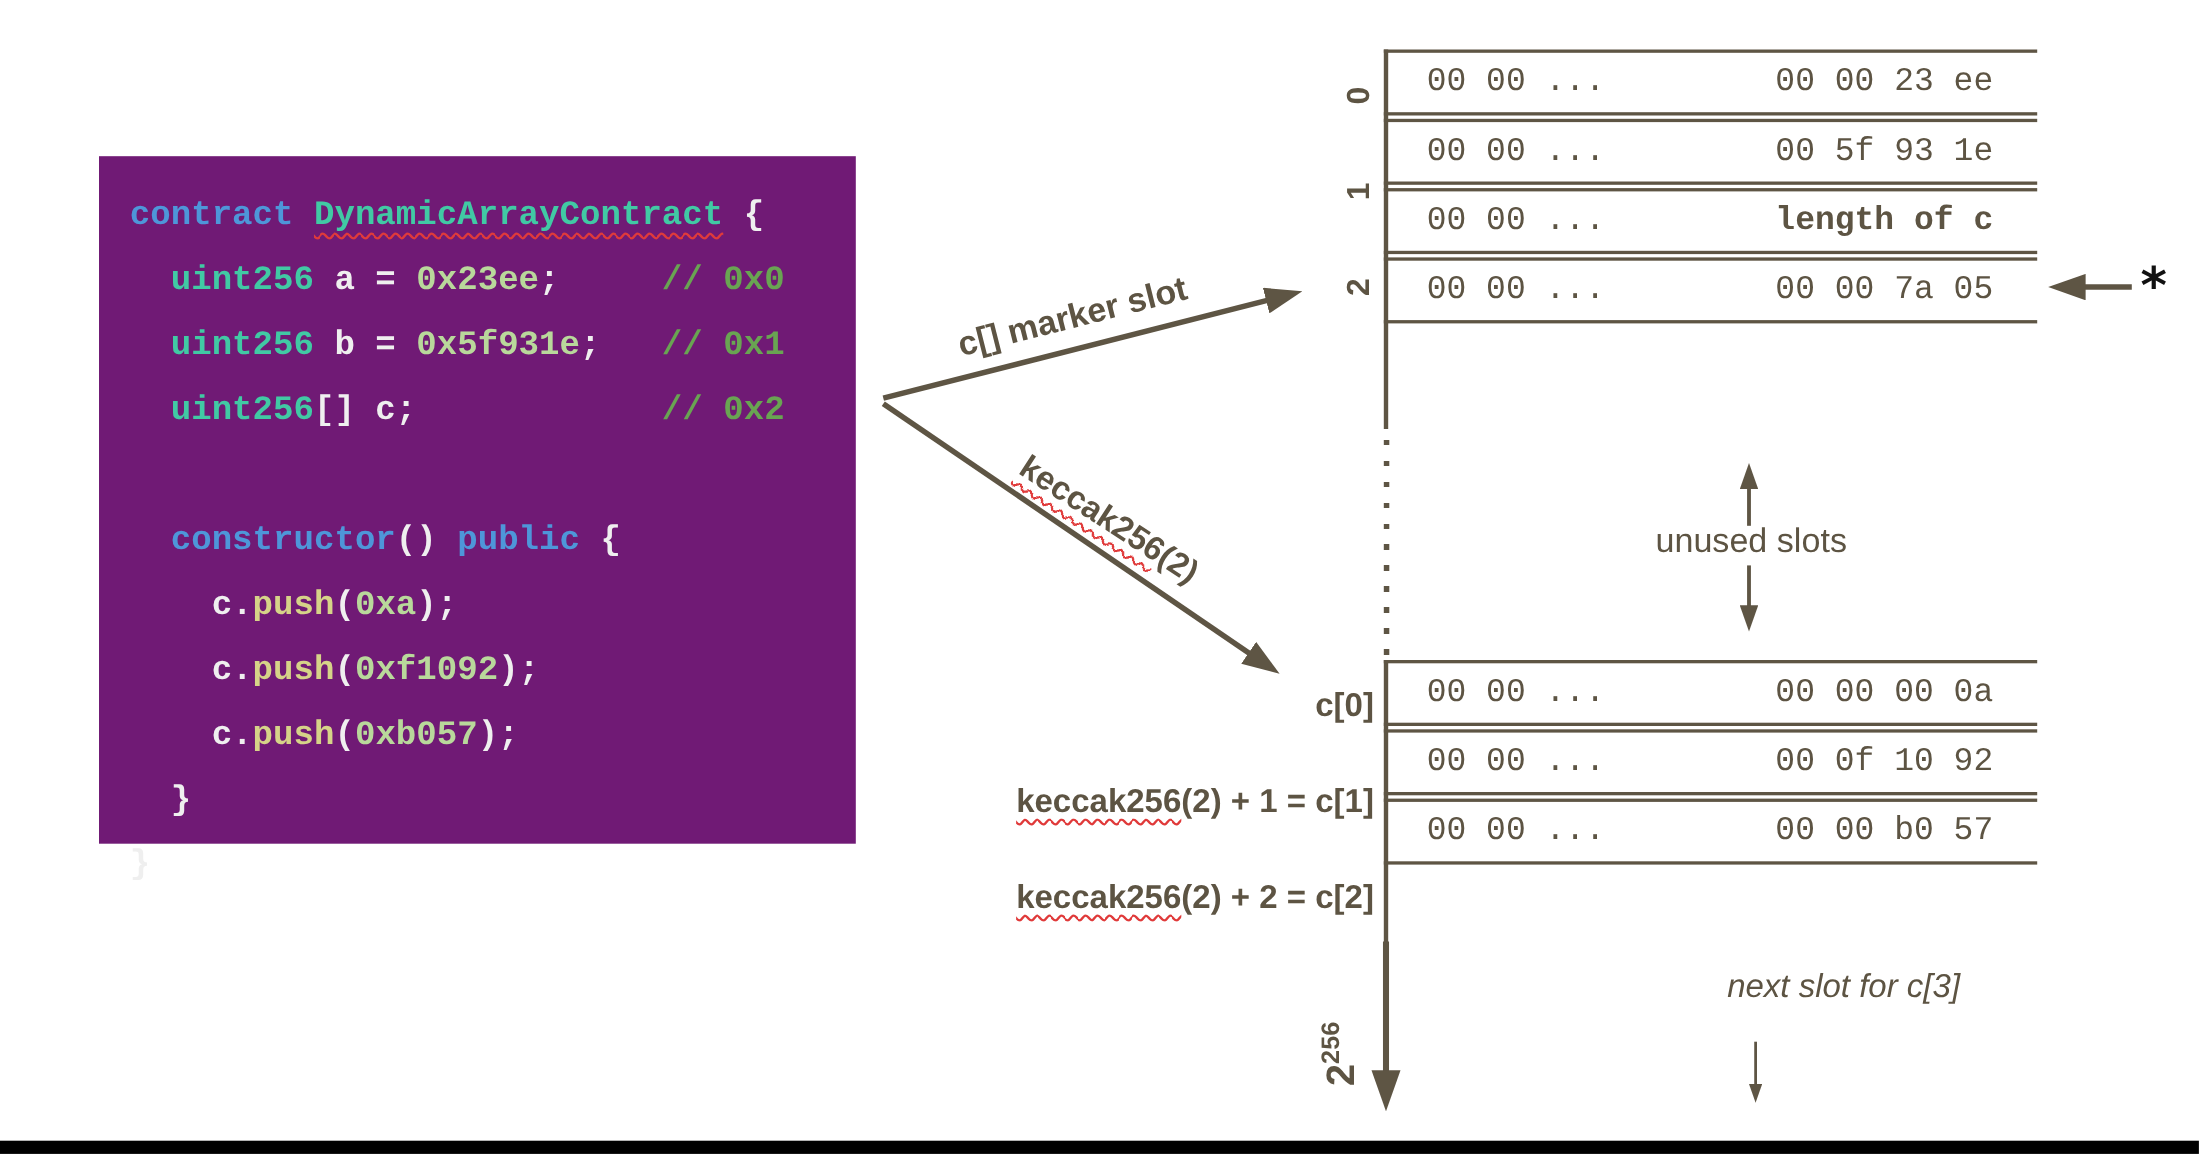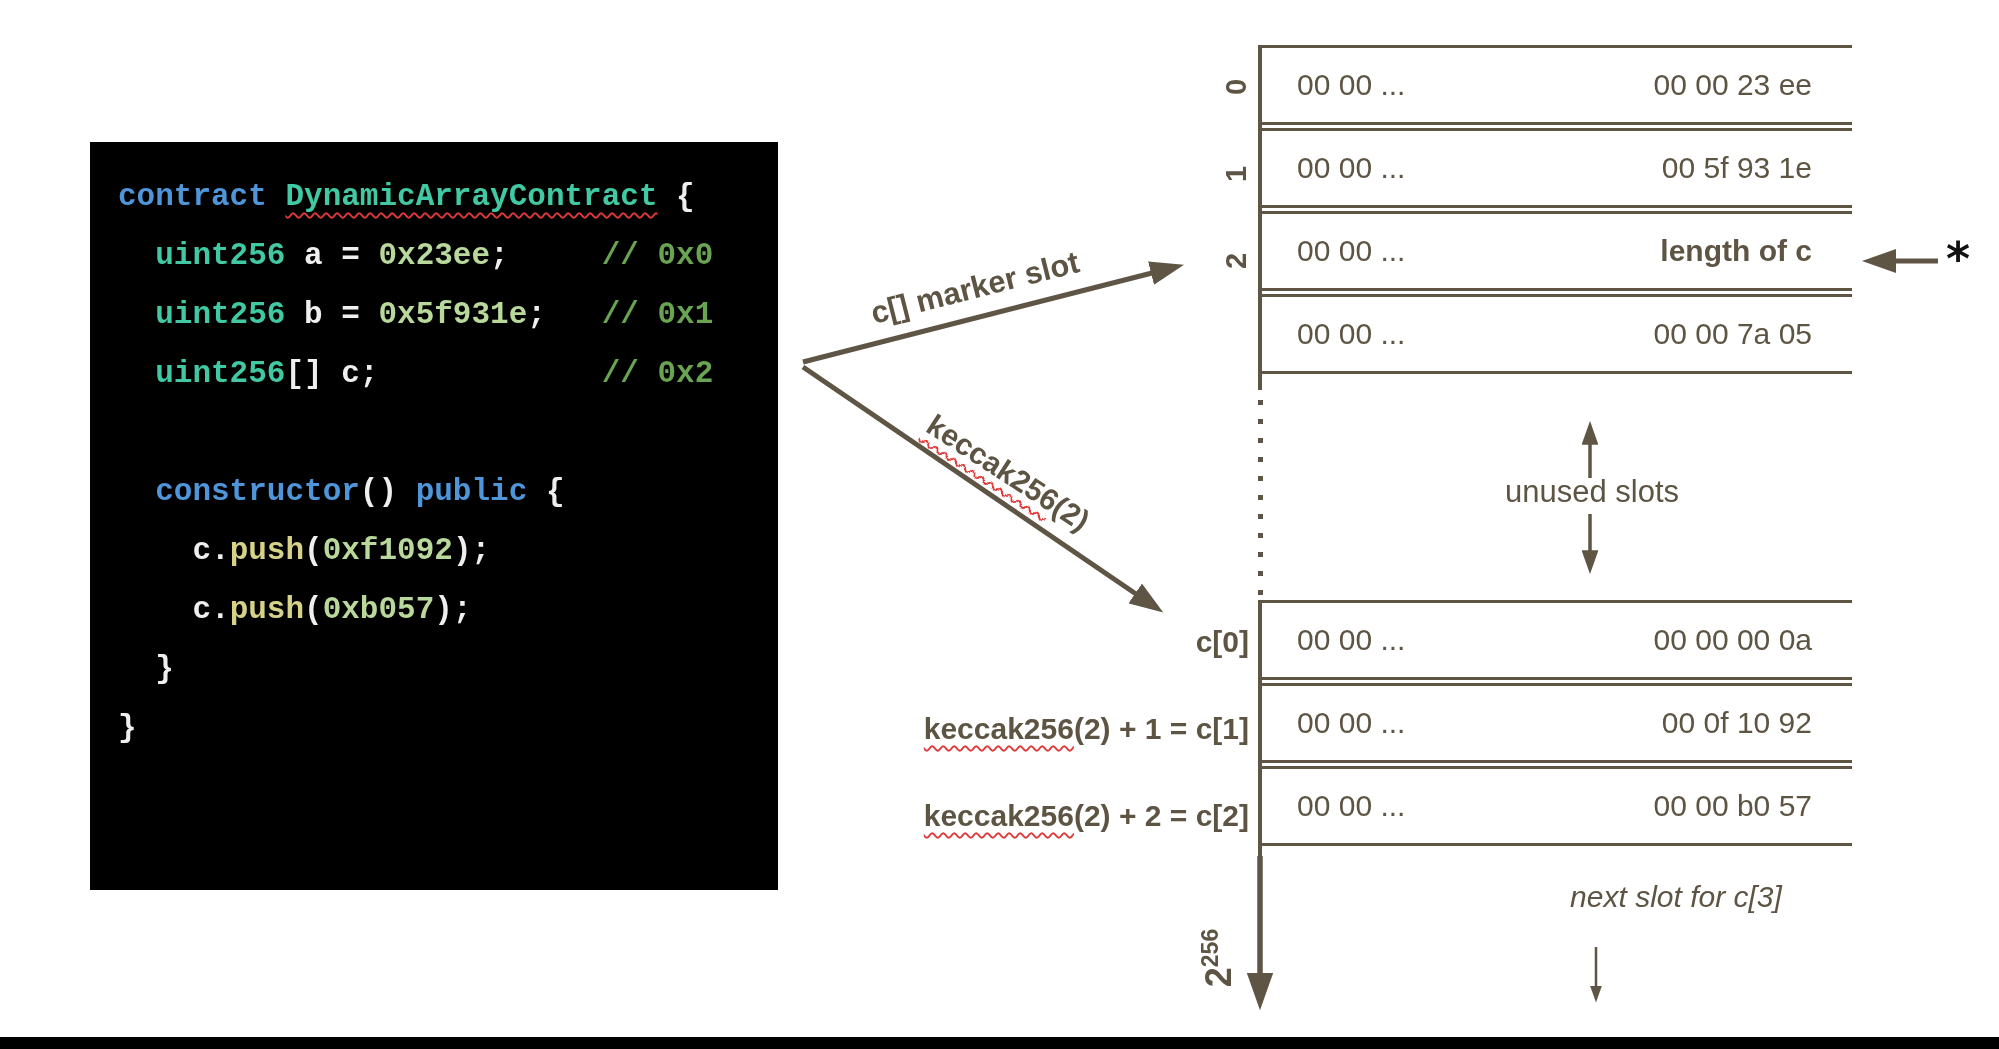--- a/index.html
+++ b/index.html
@@ -4,45 +4,45 @@
 <style>
   html,body{margin:0;padding:0;}
   body{
     width:1999px;height:1049px;position:relative;overflow:hidden;
     background:#ffffff;font-family:"Liberation Sans",sans-serif;
   }
   .abs{position:absolute;}
 
   
   #code-panel{
-    left:90px;top:142px;width:688px;height:748px;
-    background:#000000;box-sizing:border-box;padding-top:25px;
+    left:90px;top:142px;width:688px;height:625px;
+    background:#701a75;box-sizing:border-box;padding-top:25px;
   }
   .code-line{
     font-family:"Liberation Mono","DejaVu Sans Mono",monospace;
     font-weight:bold;font-size:31px;line-height:59px;
     white-space:pre;padding-left:28px;
   }
   .tok-kw{color:#4e96d9;}
   .tok-cls{color:#41c9a4;text-decoration:underline wavy #e03a3a 2px;text-underline-offset:7px;}
   .tok-type{color:#41c9a4;}
   .tok-plain{color:#efefef;}
   .tok-val{color:#b9d89b;}
   .tok-cmt{color:#69a452;}
   .tok-fn{color:#d6d388;}
 
   
   .stable{left:1258px;width:594px;}
   #top-table{top:45px;}
   #bottom-table{top:600px;}
   .srow{
-    height:80px;margin-bottom:3px;box-sizing:border-box;
+    height:60px;margin-bottom:3px;box-sizing:border-box;
     border-top:3px solid #5e5544;border-bottom:3px solid #5e5544;
     display:flex;align-items:center;justify-content:space-between;
-    padding:0 40px 0 39px;font-size:30px;color:#5d5443;
+    padding:0 40px 0 39px;font-size:30px;color:#5d5443;font-family:Liberation Mono, monospace;
   }
   .srow:last-child{margin-bottom:0;}
   .cell-bold{font-weight:bold;}
   .vline{width:4px;background:#5e5544;}
   #top-vline{left:1258px;top:45px;height:345px;}
   #bottom-vline{left:1258px;top:600px;height:258px;}
   #dotted-line{
     left:1258px;top:400px;width:5px;height:196px;
     background:repeating-linear-gradient(to bottom,#5e5544 0 5px,transparent 5px 19px);
   }
@@ -89,20 +89,21 @@
 <body>
 
 <div class="abs" id="code-panel">
   <div id="code-lines">
       <div class="code-line"><span class="tok-kw">contract </span><span class="tok-cls">DynamicArrayContract</span><span class="tok-plain"> {</span></div>
       <div class="code-line"><span class="tok-type">  uint256</span><span class="tok-plain"> a = </span><span class="tok-val">0x23ee</span><span class="tok-plain">;</span><span class="tok-cmt">     // 0x0</span></div>
       <div class="code-line"><span class="tok-type">  uint256</span><span class="tok-plain"> b = </span><span class="tok-val">0x5f931e</span><span class="tok-plain">;</span><span class="tok-cmt">   // 0x1</span></div>
       <div class="code-line"><span class="tok-type">  uint256</span><span class="tok-plain">[] c;</span><span class="tok-cmt">            // 0x2</span></div>
       <div class="code-line"> </div>
       <div class="code-line"><span class="tok-kw">  constructor</span><span class="tok-plain">()</span><span class="tok-kw"> public</span><span class="tok-plain"> {</span></div>
+      <div class="code-line"><span class="tok-plain">    c.</span><span class="tok-fn">push</span><span class="tok-plain">(</span><span class="tok-val">0xa</span><span class="tok-plain">);</span></div>
       <div class="code-line"><span class="tok-plain">    c.</span><span class="tok-fn">push</span><span class="tok-plain">(</span><span class="tok-val">0xf1092</span><span class="tok-plain">);</span></div>
       <div class="code-line"><span class="tok-plain">    c.</span><span class="tok-fn">push</span><span class="tok-plain">(</span><span class="tok-val">0xb057</span><span class="tok-plain">);</span></div>
       <div class="code-line"><span class="tok-plain">  }</span></div>
       <div class="code-line"><span class="tok-plain">}</span></div>
     </div>
 </div>
 
 <div class="abs stable" id="top-table">
     <div class="srow">
       <span>00 00 ...</span>

